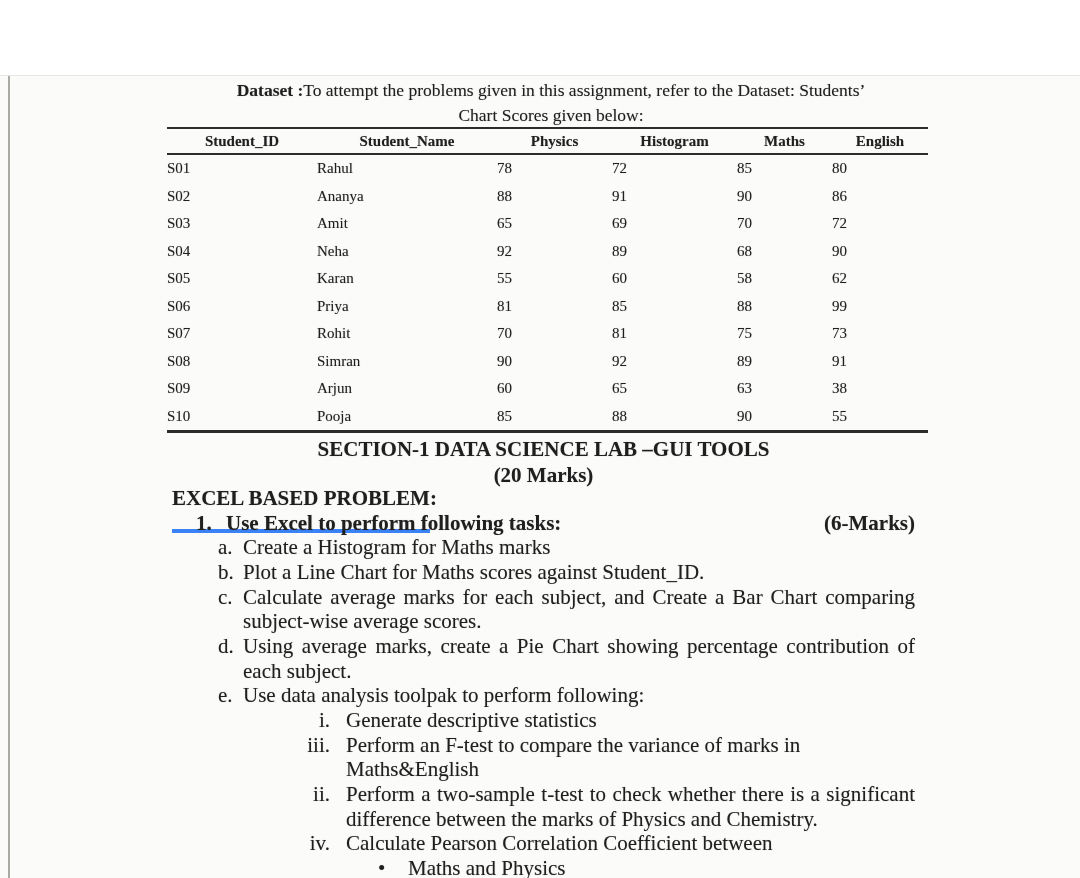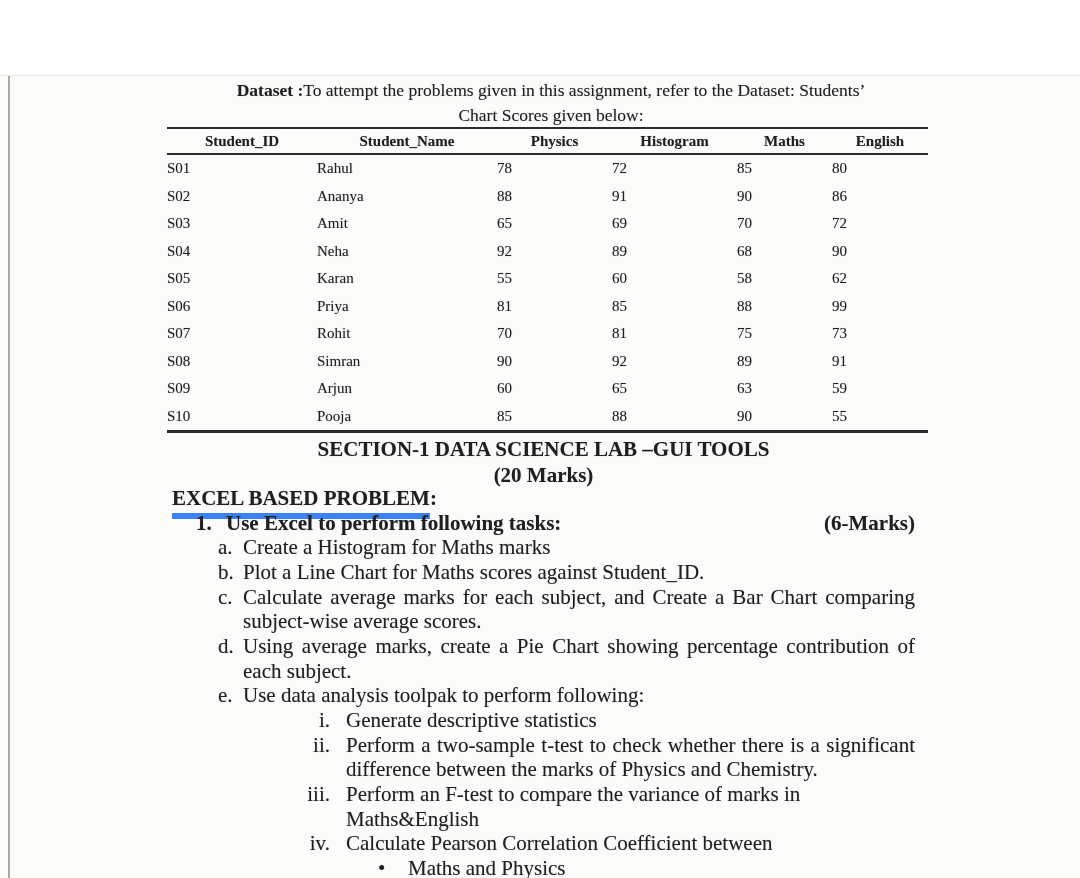--- a/index.html
+++ b/index.html
@@ -41,21 +41,21 @@
   table.scores td{height:27.5px;padding:0;}
   col.c0{width:150px}col.c1{width:180px}col.c2{width:115px}
   col.c3{width:125px}col.c4{width:95px}col.c5{width:96px}
   
   .body-flow{
     position:absolute;left:172px;top:360px;width:743px;
     font-size:21px;line-height:24.65px;
   }
   .center{text-align:center;font-weight:bold;line-height:26px;}
   .excel-heading{font-weight:bold;margin-top:-2px;}
-  .excel-heading .ul{border-bottom:6px solid #3b82f6;padding-bottom:3px;}
+  .excel-heading .ul{border-bottom:4px solid #3b82f6;padding-bottom:19px;}
   .q1{position:relative;padding-left:54px;font-weight:bold;}
   .q1 .num{position:absolute;left:24px;}
   .q1 .marks{float:right;}
   .li{position:relative;}
   .li .mk{position:absolute;}
   .li-alpha{padding-left:71px;}
   .li-alpha .mk{left:46px;}
   .li-roman{padding-left:174px;}
   .li-roman .mk{left:110px;width:48px;text-align:right;}
   .li-bullet{padding-left:236px;}
@@ -156,21 +156,21 @@
           <td>92</td>
           <td>89</td>
           <td>91</td>
       </tr>
       <tr>
         <td>S09</td>
           <td>Arjun</td>
           <td>60</td>
           <td>65</td>
           <td>63</td>
-          <td>59</td>
+          <td>38</td>
       </tr>
       <tr>
         <td>S10</td>
           <td>Pooja</td>
           <td>85</td>
           <td>88</td>
           <td>90</td>
           <td>55</td>
       </tr>
     </tbody>
@@ -206,29 +206,29 @@
     </div>
     <div class="li li-alpha">
       <span class="mk">e.</span>
       <span>Use data analysis toolpak to perform following:</span>
     </div>
 
     <div class="li li-roman">
       <span class="mk">i.</span>
       <span>Generate descriptive statistics</span>
     </div>
+    <div class="li li-roman">
+      <span class="mk">iii.</span>
+      <span>Perform an F-test to compare the variance of marks in Maths&amp;English</span>
+    </div>
     <div class="li li-roman justify">
       <span class="mk">ii.</span>
       <span>Perform a two-sample t-test to check whether there is a significant difference between the marks of Physics and Chemistry.</span>
     </div>
     <div class="li li-roman">
-      <span class="mk">iii.</span>
-      <span>Perform an F-test to compare the variance of marks in Maths&amp;English</span>
-    </div>
-    <div class="li li-roman">
       <span class="mk">iv.</span>
       <span>Calculate Pearson Correlation Coefficient between</span>
     </div>
 
     <div class="li li-bullet">
       <span class="mk">•</span>
       <span>Maths and Physics</span>
     </div>
     <div class="li li-bullet">
       <span class="mk">•</span>

